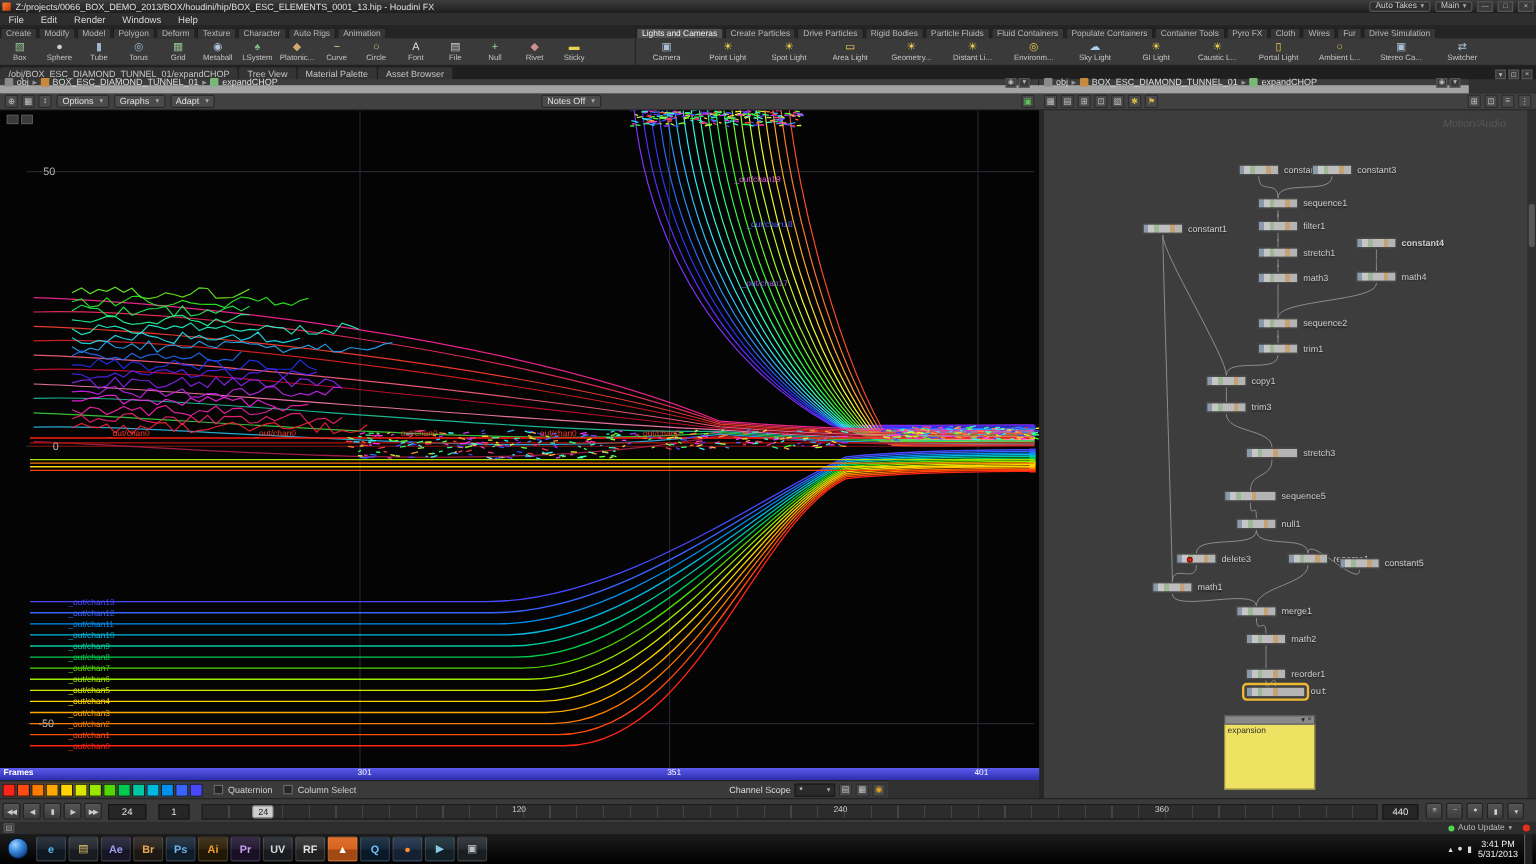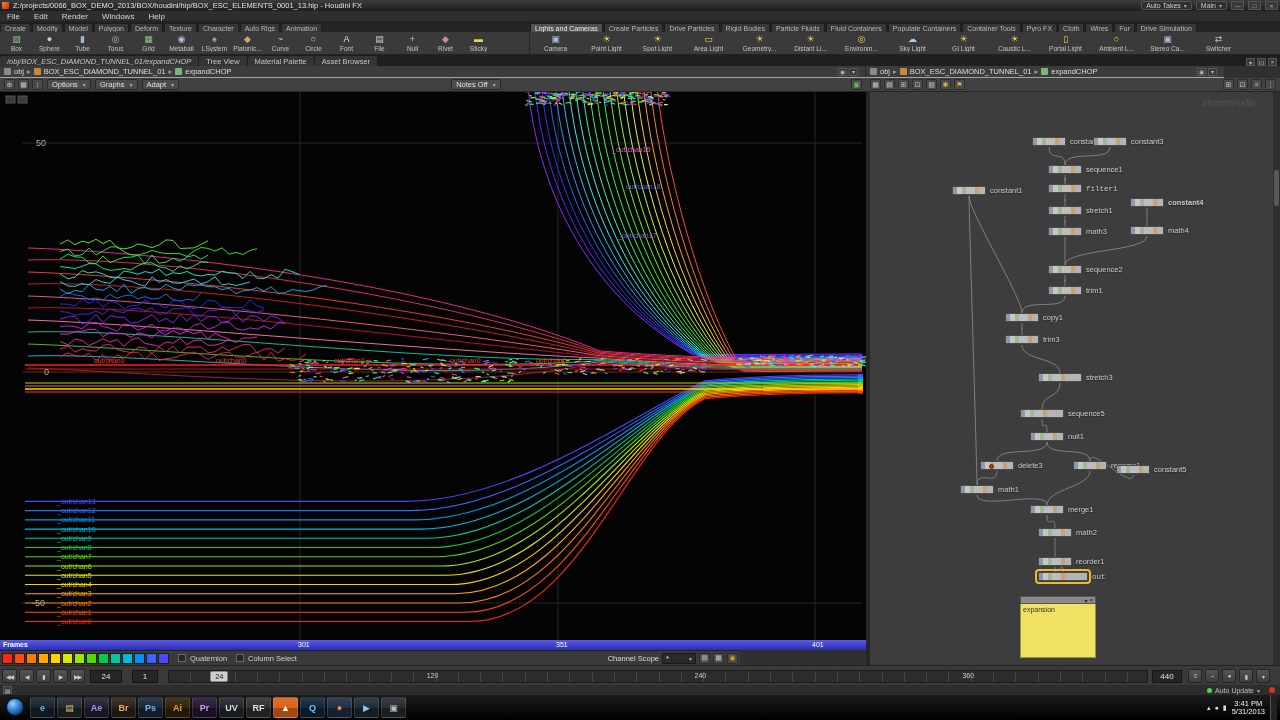--- a/index.html
+++ b/index.html
@@ -24,24 +24,24 @@
 #shelf-tools-right{display:flex;flex:1}
 .tool{width:33px;height:23px;display:flex;flex-direction:column;align-items:center;justify-content:center;gap:1px}
 .tool.wide{width:51px}
 .tool-glyph{font-size:9px;line-height:9px}
 .tool-label{font-size:6.5px;line-height:7px;color:#c4c4c4;white-space:nowrap;overflow:hidden;max-width:100%}
 .panetabs{position:absolute;left:0;top:55px;width:1280px;height:11px;background:#1f1f1f;display:flex;align-items:flex-end;font-size:7.5px}
 .pt-left{width:866px;display:flex;align-items:flex-end;height:100%}
 .pt-right{flex:1;display:flex;align-items:flex-end;height:100%}
 .ptab{background:#343434;color:#c6c6c6;padding:1px 7px;margin-right:1px;height:10px;display:inline-flex;align-items:center;white-space:nowrap;border-radius:2px 2px 0 0}
 .ptab.active{background:#4e4e4e;color:#eee}
-.ptab.pathtab{font-style:italic;max-width:215px;overflow:hidden}
+.ptab.pathtab{max-width:215px;overflow:hidden}
 .pt-icons{margin-left:auto;display:flex;gap:2px;padding-right:3px;align-items:center}
 .mini-icon{width:9px;height:8px;background:#3a3a3a;border:1px solid #565656;font-size:6px;color:#bbb;display:inline-flex;align-items:center;justify-content:center}
-.pathbar{position:absolute;left:0;top:66px;width:1224px;height:12px;background:#3c3c3c;display:flex;font-size:7.5px;color:#ddd;border-bottom:1px solid #a3a3a3}
+.pathbar{position:absolute;left:0;top:66px;width:1224px;height:12px;background:#3c3c3c;display:flex;font-size:7.5px;color:#ddd;border-bottom:7px solid #a3a3a3}
 .pb-half{display:flex;align-items:center;gap:3px;padding:0 4px}
 .pb-half.left{width:866px;border-right:1px solid #262626}
 .pb-half.right{flex:1}
 .crumb-icon{width:7px;height:7px;border-radius:1px;display:inline-block}
 .ci-obj{background:#8a8a8a}.ci-node{background:#c88a3a}.ci-chop{background:#7ab87a}
 .crumb{white-space:nowrap}
 .crumb-sep{color:#999}
 .toolbar-row{position:absolute;top:78px;height:14px;background:#414141;display:flex;align-items:center;gap:4px;padding:0 4px;border-bottom:1px solid #262626}
 #graph-toolbar{left:0;width:866px}
 #net-toolbar{left:866px;width:414px}
@@ -1211,21 +1211,21 @@
           <span class="nlabel">constant3</span>
         </div>
         <div class="node" style="left: 178px; top: 73px;">
           <div class="nbar" style="width: 34px;"></div>
           <span class="nlabel">sequence1</span>
         </div>
         <div class="node" style="left: 82px; top: 94px;">
           <div class="nbar" style="width: 34px;"></div>
           <span class="nlabel">constant1</span>
         </div>
-        <div class="node" style="left: 178px; top: 92px; font-family: Liberation Mono, monospace;">
+        <div class="node" style="left: 178px; top: 92px;">
           <div class="nbar" style="width: 34px;"></div>
           <span class="nlabel">filter1</span>
         </div>
         <div class="node" style="left: 178px; top: 114px;">
           <div class="nbar" style="width: 34px;"></div>
           <span class="nlabel">stretch1</span>
         </div>
         <div class="node" style="left: 260px; top: 106px; font-weight: bold;">
           <div class="nbar" style="width: 34px;"></div>
           <span class="nlabel">constant4</span>

